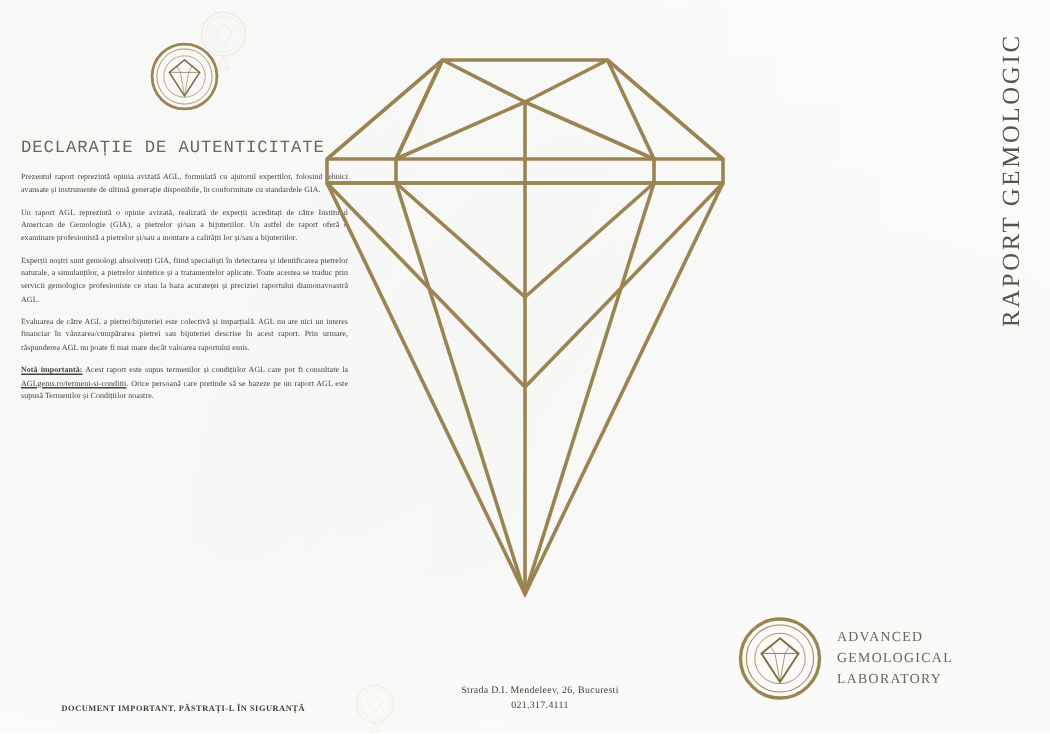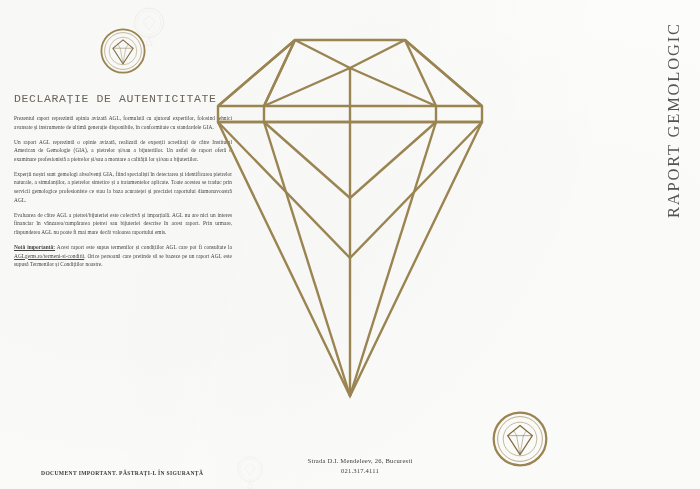--- a/index.html
+++ b/index.html
@@ -263,19 +263,24 @@
       <svg viewBox="0 0 100 100" width="100%" height="100%" aria-hidden="true">
         <circle cx="50" cy="50" r="47" fill="none" stroke="#9a8451" stroke-width="4"></circle>
         <circle cx="50" cy="50" r="40" fill="none" stroke="#9a8451" stroke-width="1.2"></circle>
         <circle cx="50" cy="50" r="30" fill="none" stroke="#9a8451" stroke-width="1"></circle>
         <path d="M50 26 L72 44 L50 78 L28 44 Z" fill="none" stroke="#7e6a3e" stroke-width="2.2"></path>
         <path d="M28 44 L72 44" stroke="#7e6a3e" stroke-width="1"></path>
         <path d="M38 34 L44 44 L50 78" stroke="#7e6a3e" stroke-width="0.8" fill="none"></path>
         <path d="M62 34 L56 44 L50 78" stroke="#7e6a3e" stroke-width="0.8" fill="none"></path>
       </svg>
     </div>
+    <div class="brand-text">
+      <div>ADVANCED</div>
+      <div>GEMOLOGICAL</div>
+      <div>LABORATORY</div>
+    </div>
   </div>
 
   <div class="right-rail">
     <div class="vertical-title">RAPORT GEMOLOGIC</div>
   </div>
 
 </div>
 
 </body></html>

